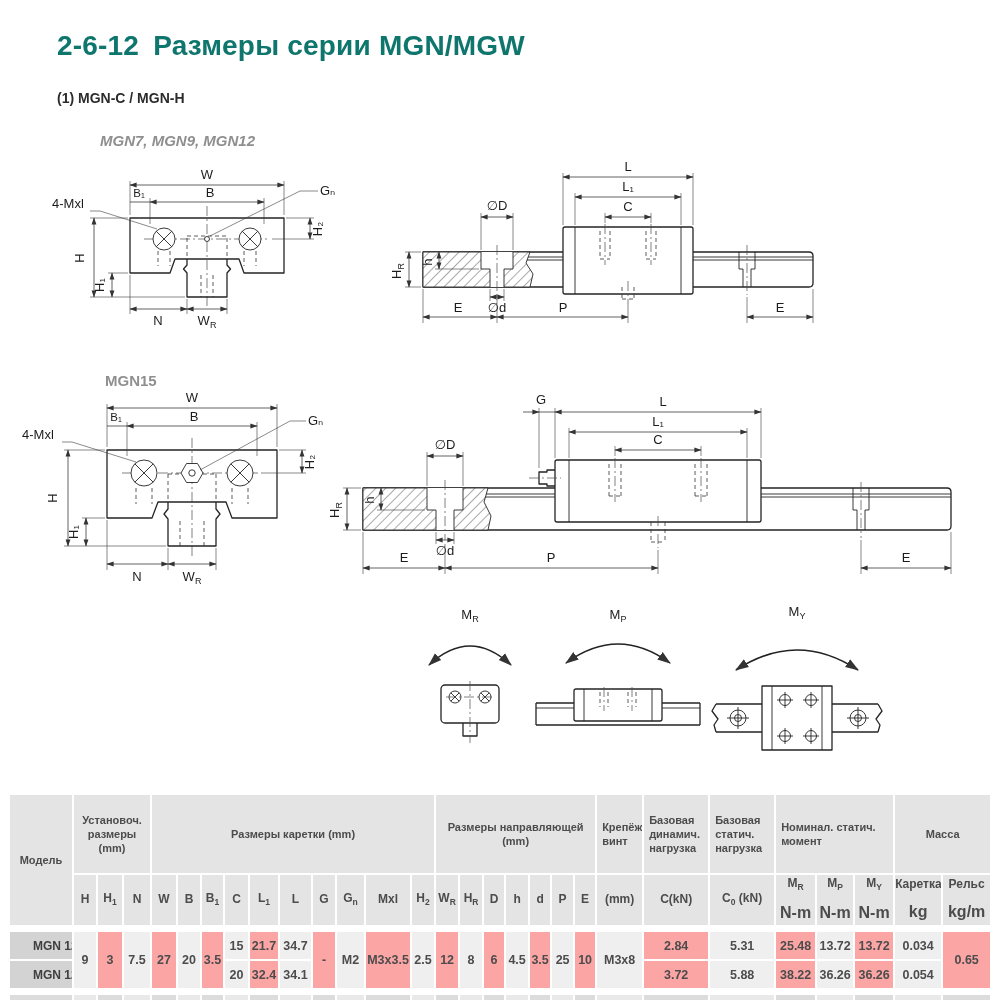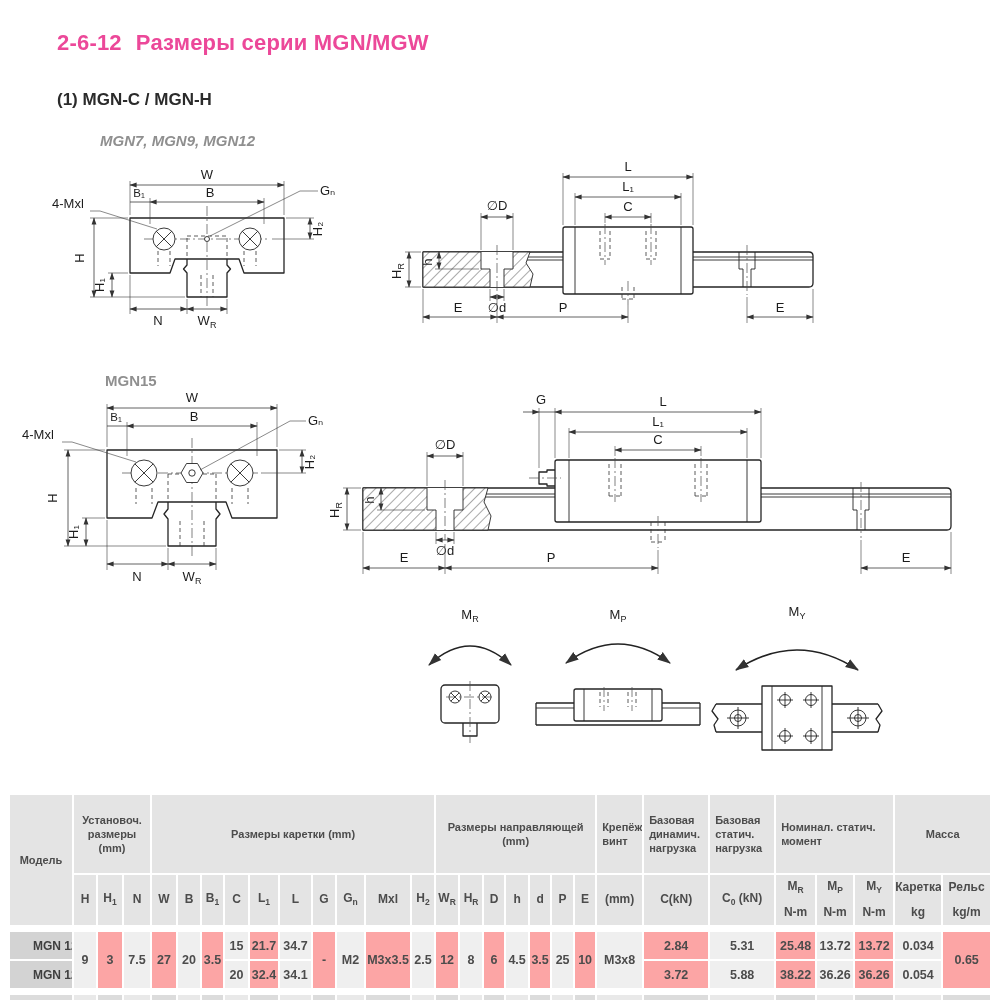--- a/index.html
+++ b/index.html
@@ -1,21 +1,21 @@
 <!DOCTYPE html>
 <html><head>
 <meta charset="utf-8">
 <style>
   html,body{margin:0;padding:0;background:#fff;}
   .page{position:relative;width:1000px;height:1000px;background:#fff;overflow:hidden;
         font-family:"Liberation Sans","DejaVu Sans",sans-serif;color:#2d2d2d;}
   .abs{position:absolute;}
-  .title{left:57px;top:30px;font-size:22px;font-weight:700;color:#ec4899;letter-spacing:.2px;}
+  .title{left:57px;top:30px;font-size:28px;font-weight:700;color:#0f766e;letter-spacing:.2px;}
   .title .num{margin-right:14px;}
-  .subtitle{left:57px;top:90px;font-size:17px;font-weight:700;color:#2b2b2b;}
+  .subtitle{left:57px;top:90px;font-size:14px;font-weight:700;color:#2b2b2b;}
   .series-label{font-size:15px;font-weight:700;color:#8f8f8f;}
   .s1{left:100px;top:132px;font-style:italic;}
   .s2{left:105px;top:348px;margin-top:24px;}
 
   
   svg.tech{position:absolute;overflow:visible;}
   .ln{stroke:#252525;stroke-width:1.3;fill:none;stroke-linejoin:round;}
   .tn{stroke:#252525;stroke-width:.9;fill:none;}
   .dim{stroke:#3a3a3a;stroke-width:.8;fill:none;}
   .ext{stroke:#3a3a3a;stroke-width:.6;fill:none;}
@@ -33,21 +33,21 @@
   .spec th,.spec td{font-weight:700;color:#4c4c4c;text-align:center;vertical-align:middle;
         white-space:nowrap;overflow:hidden;padding:0;}
   .spec thead th{background:#e4e4e4;font-size:11px;font-weight:700;white-space:normal;line-height:1.3;}
   .spec thead tr.grp th{height:78px;}
   .spec thead tr.subh th{height:50px;font-size:12px;}
   .spec td{background:#efefef;font-size:12.5px;height:27px;}
   .spec td.dk{background:#fca5a5;}
   .spec td.model{background:#d3d3d3;text-align:left;padding-left:23px;font-size:12px;color:#3f3f3f;}
   .spec th.la{text-align:left;padding-left:5px;}
   .spec sub{font-size:8.5px;}
-  .unit{margin-top:9px;font-size:12px;}
+  .unit{margin-top:9px;font-size:16px;}
   .spacer td{background:transparent;height:3px;}
   .cutrow td{height:12px;background:#e9e9e9;}
   .cutrow td.dk{background:#dcdcdc;}
 </style>
 </head>
 <body>
 
 <div class="page">
 
   <div class="abs title">

